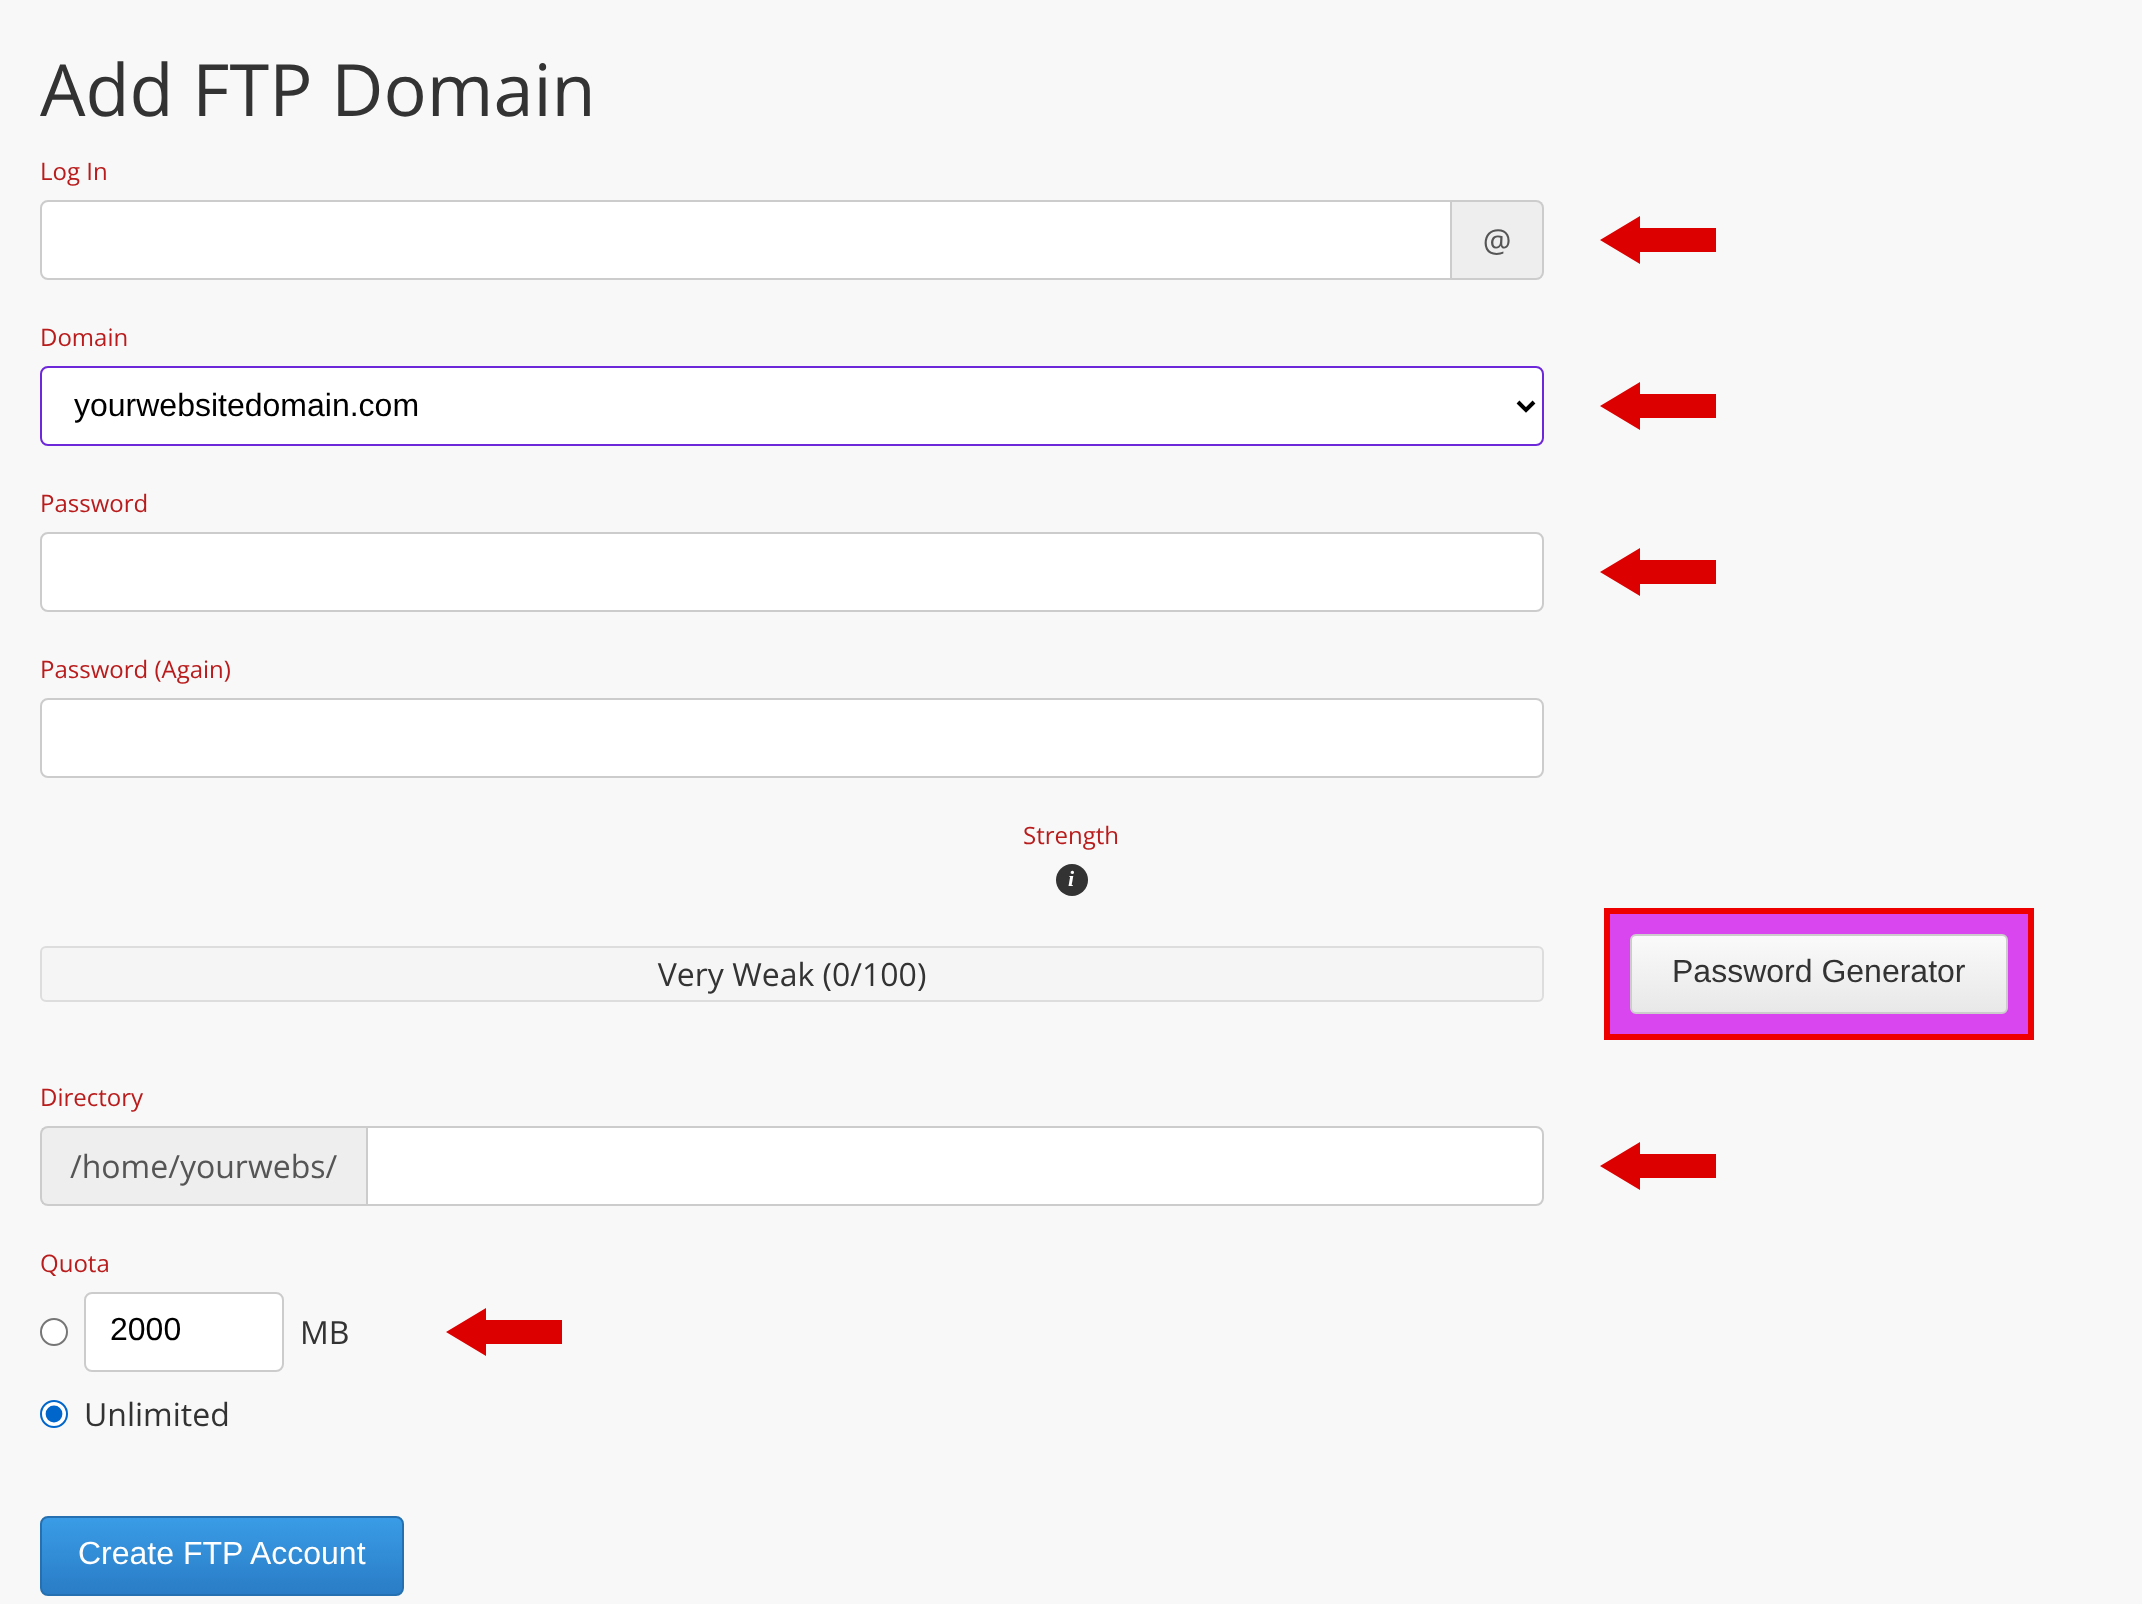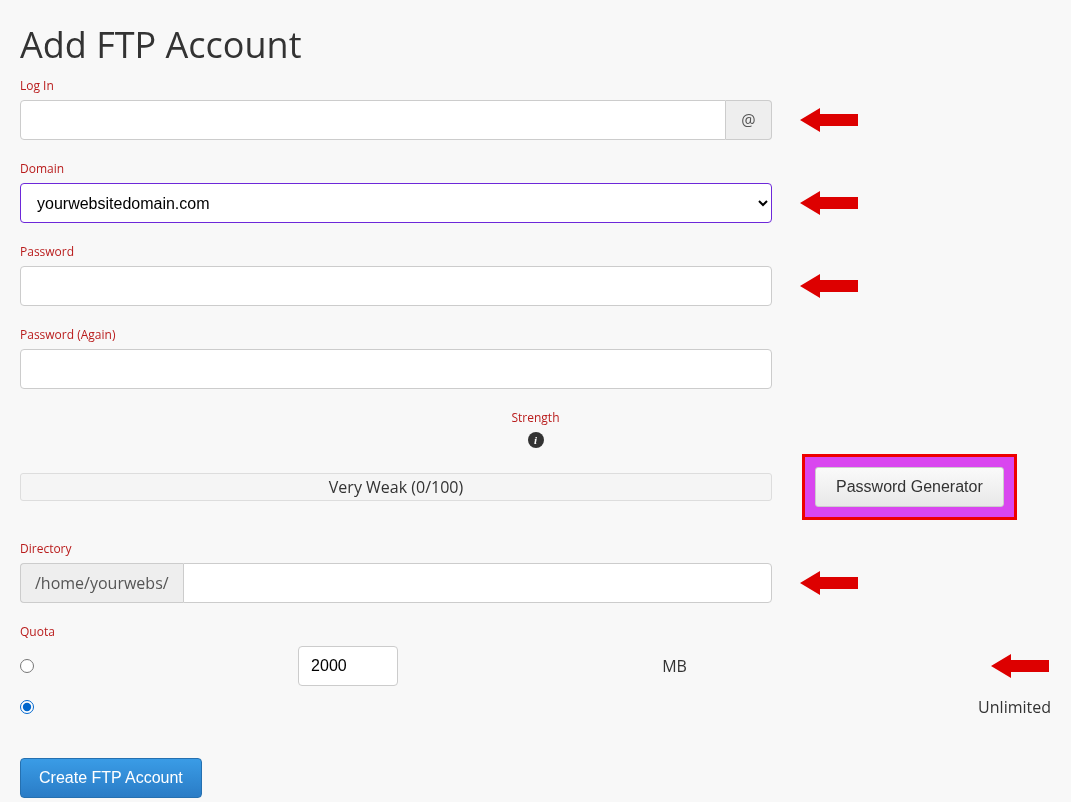--- a/index.html
+++ b/index.html
@@ -150,21 +150,20 @@
     }
     .directory-input {
       flex: 1;
       border-radius: 0 4px 4px 0;
     }
     .quota-row {
       display: flex;
       align-items: center;
       gap: 8px;
       margin-bottom: 10px;
-      justify-content: space-between;
     }
     .quota-input {
       width: 100px;
       height: 40px;
       border: 1px solid #ccc;
       padding: 6px 12px;
       font-size: 16px;
       border-radius: 4px;
       text-align: left;
     }
@@ -205,21 +204,21 @@
       left: 0;
       top: 0;
       transform: none;
       margin-left: 40px;
     }
   </style>
 </head>
 <body>
 
 <div class="container">
-  <h1>Add FTP Account</h1>
+  <h1>Add FTP Domain</h1>
 
   
   <div class="form-group">
     <label class="form-label">Log In</label>
     <div class="form-row">
       <div class="input-group">
         <input type="text" class="form-input login-input" value="" style="">
         <span class="input-addon">@</span>
       </div>
       <div class="red-arrow">

